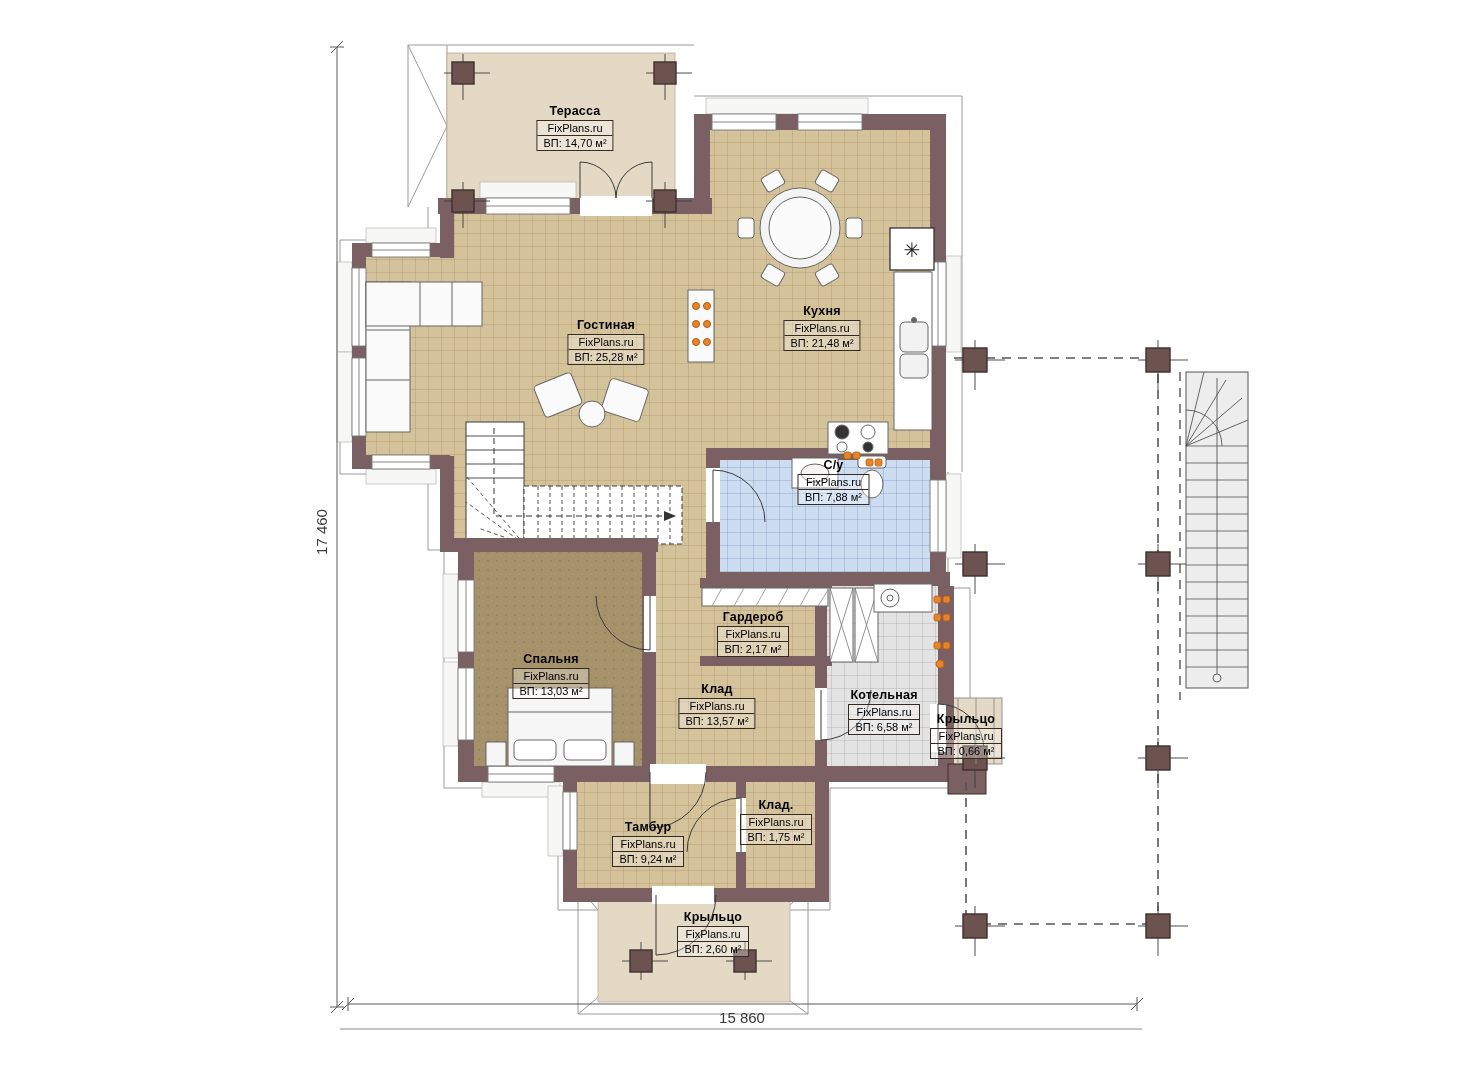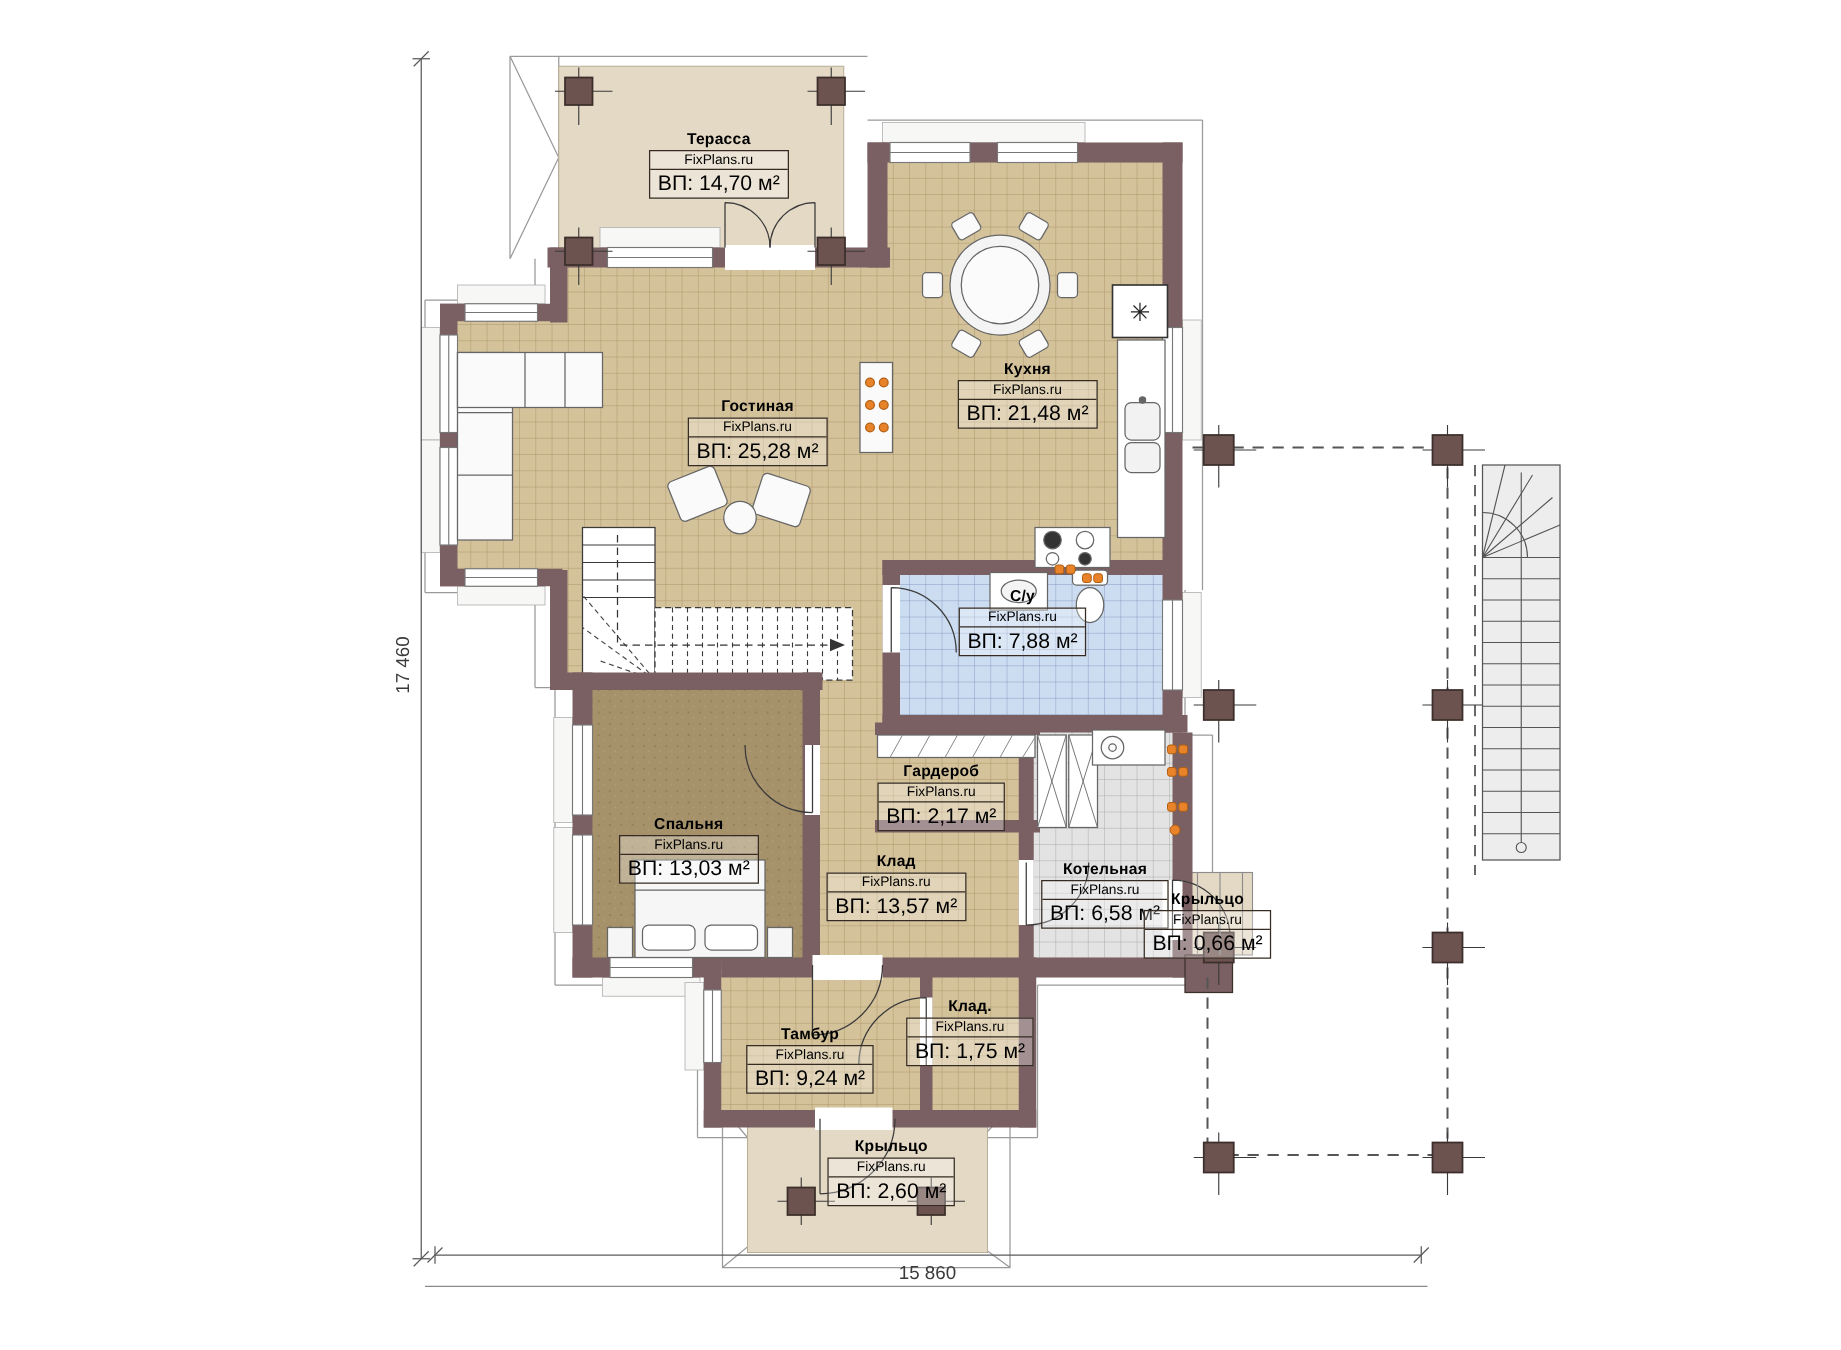--- a/index.html
+++ b/index.html
@@ -3,21 +3,21 @@
 <meta charset="utf-8">
 <style>
   html,body{margin:0;padding:0;background:#ffffff;}
   .plan-canvas{position:relative;width:1473px;height:1080px;background:#ffffff;overflow:hidden;
     font-family:"Liberation Sans", sans-serif;}
   .plan-canvas svg{position:absolute;left:0;top:0;}
   .room-label{position:absolute;transform:translateX(-50%);text-align:center;z-index:5;color:#000000;}
   .room-name{font-size:12.5px;font-weight:bold;margin-bottom:2px;white-space:nowrap;letter-spacing:.2px;}
   .room-box{display:inline-block;border:1.5px solid #352b22;background:rgba(255,255,255,0.30);min-width:70px;}
   .room-brand{font-size:11px;padding:1px 6px;border-bottom:1.4px solid #352b22;white-space:nowrap;}
-  .room-area{font-size:17px;padding:1px 6px;white-space:nowrap;}
+  .room-area{font-size:11px;padding:1px 6px;white-space:nowrap;}
   .dim-text{font-size:15px;fill:#3b3b3b;}
 </style>
 </head>
 <body>
 
 <div class="plan-canvas">
 <svg width="1473" height="1080" viewBox="0 0 1473 1080">
   <defs>
     <pattern id="tileTan" width="13" height="13" patternUnits="userSpaceOnUse">
       <rect width="13" height="13" fill="#d4c29b"></rect>
@@ -356,31 +356,31 @@
   <text class="dim-text" x="742" y="1023" text-anchor="middle">15 860</text>
 
   <text x="912" y="257" text-anchor="middle" font-size="20" fill="#222">✳</text>
 </svg>
 
   <div class="room-label" style="left:575px;top:104px;">
     <div class="room-name">Терасса</div>
     <div class="room-box"><div class="room-brand">FixPlans.ru</div>
     <div class="room-area">ВП: 14,70 м²</div></div>
   </div>
-  <div class="room-label" style="left:822px;top:288px;">
+  <div class="room-label" style="left:822px;top:304px;">
     <div class="room-name">Кухня</div>
     <div class="room-box"><div class="room-brand">FixPlans.ru</div>
     <div class="room-area">ВП: 21,48 м²</div></div>
   </div>
   <div class="room-label" style="left:606px;top:318px;">
     <div class="room-name">Гостиная</div>
     <div class="room-box"><div class="room-brand">FixPlans.ru</div>
     <div class="room-area">ВП: 25,28 м²</div></div>
   </div>
-  <div class="room-label" style="left:818px;top:470px;">
+  <div class="room-label" style="left:818px;top:458px;padding-left:31px;">
     <div class="room-name">С/у</div>
     <div class="room-box"><div class="room-brand">FixPlans.ru</div>
     <div class="room-area">ВП: 7,88 м²</div></div>
   </div>
   <div class="room-label" style="left:753px;top:610px;">
     <div class="room-name">Гардероб</div>
     <div class="room-box"><div class="room-brand">FixPlans.ru</div>
     <div class="room-area">ВП: 2,17 м²</div></div>
   </div>
   <div class="room-label" style="left:551px;top:652px;">

